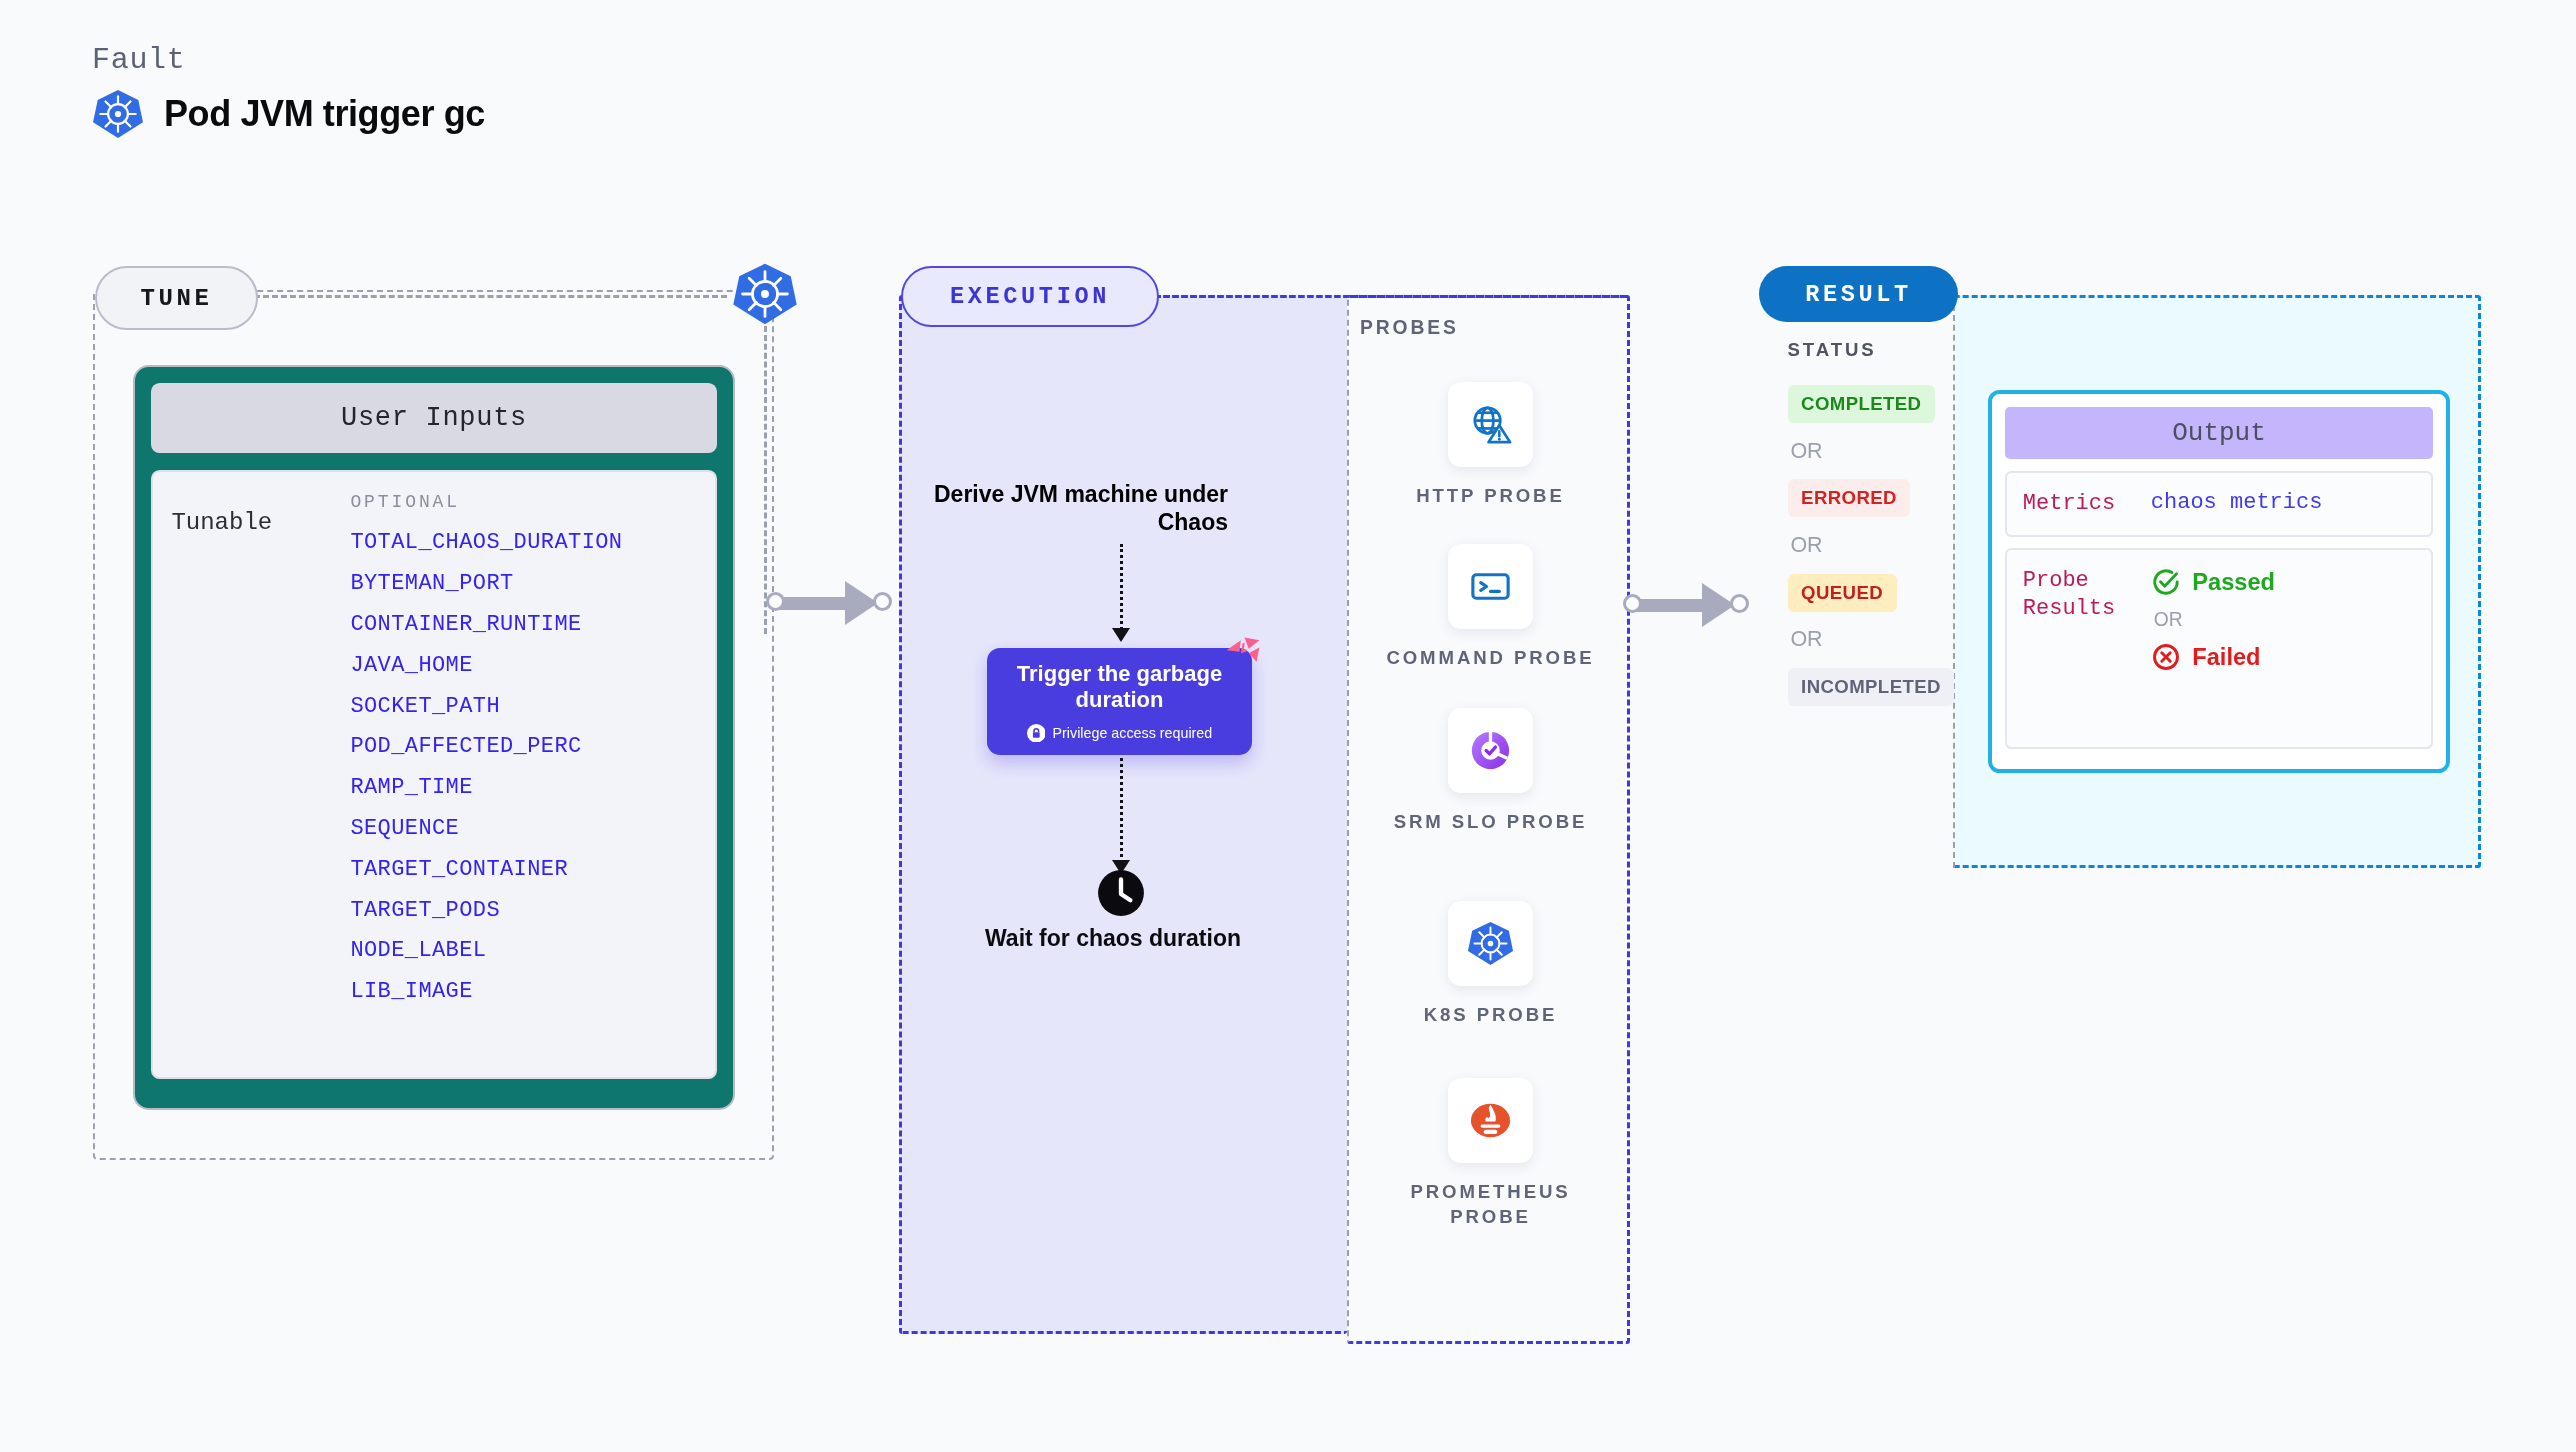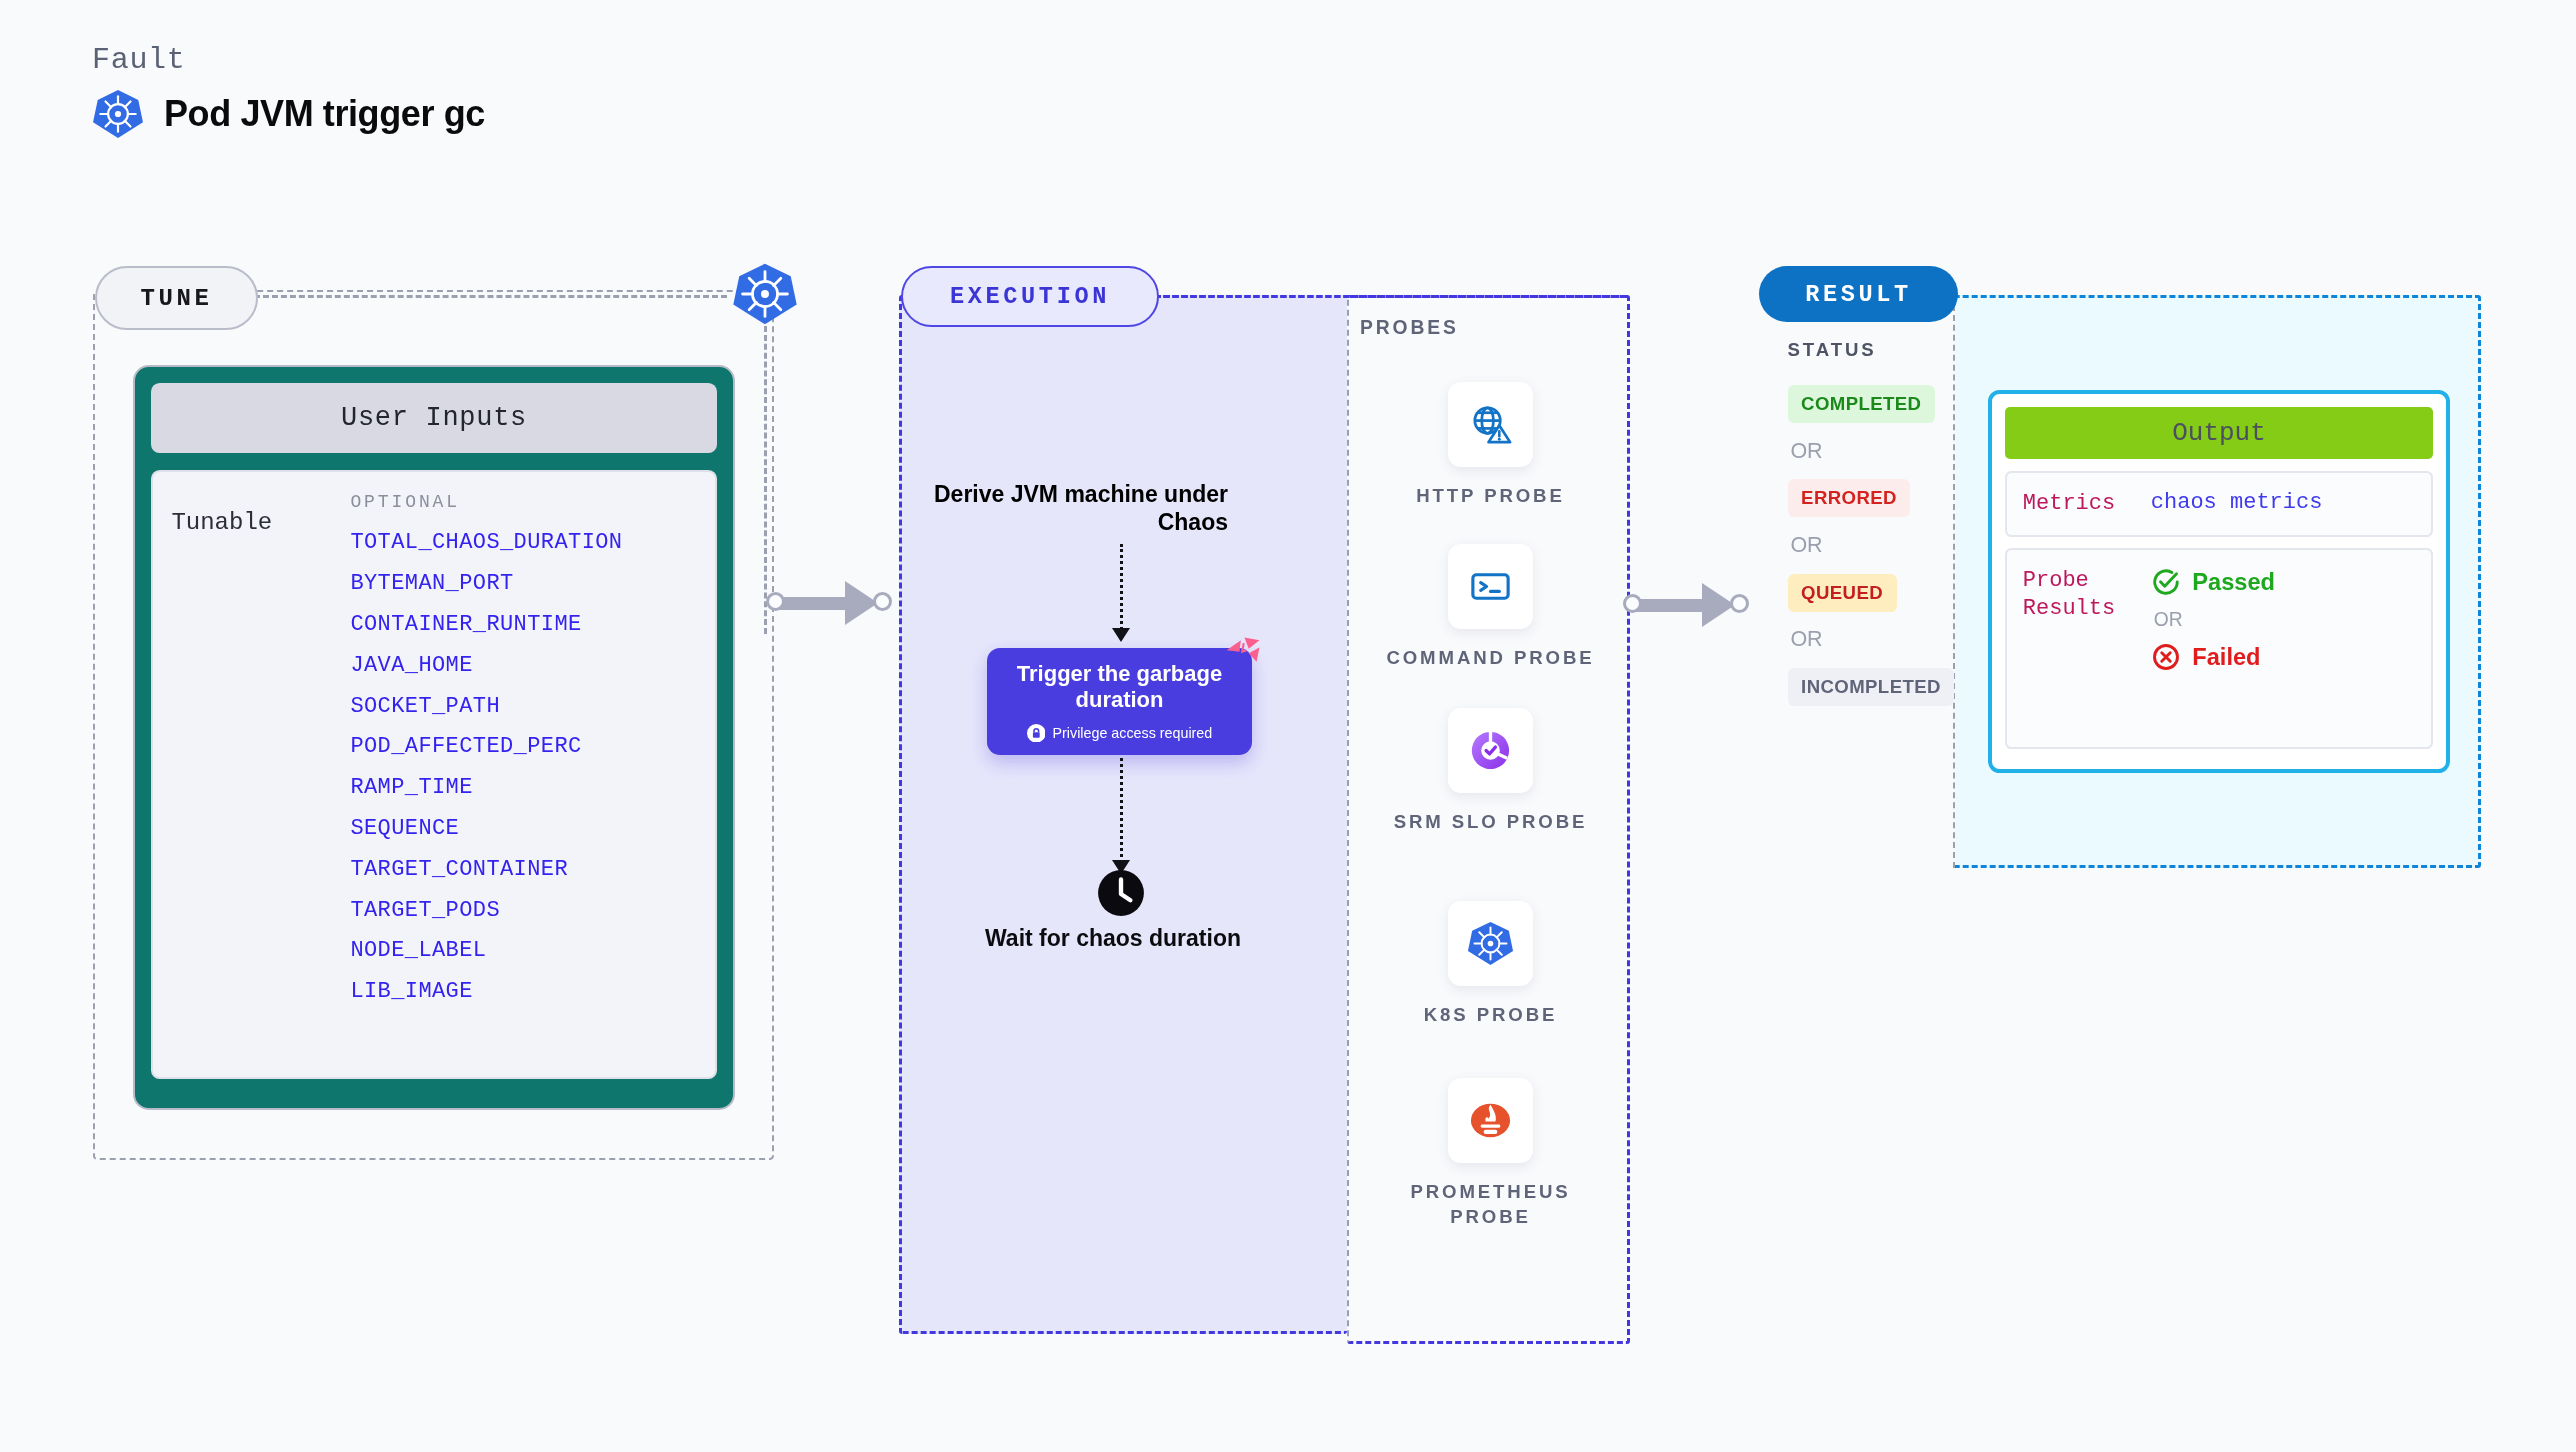--- a/index.html
+++ b/index.html
@@ -343,21 +343,21 @@
     left: 1988px; top: 390px;
     width: 462px; height: 383px;
     background: #ffffff;
     border: 4.3px solid #22b0e8;
     border-radius: 11.5px;
     box-sizing: border-box;
     padding: 13px;
   }
   #output-header {
     height: 52px;
-    background: #84cc16;
+    background: #c4b5fd;
     border-radius: 5px;
     display: flex; align-items: center; justify-content: center;
     font-family: "Liberation Mono", monospace;
     font-size: 26px; color: #4b4f60;
   }
   .output-row {
     margin-top: 11.5px;
     border: 2.1px solid #e4e6ee;
     border-radius: 6.4px;
     background: #fbfcfe;

